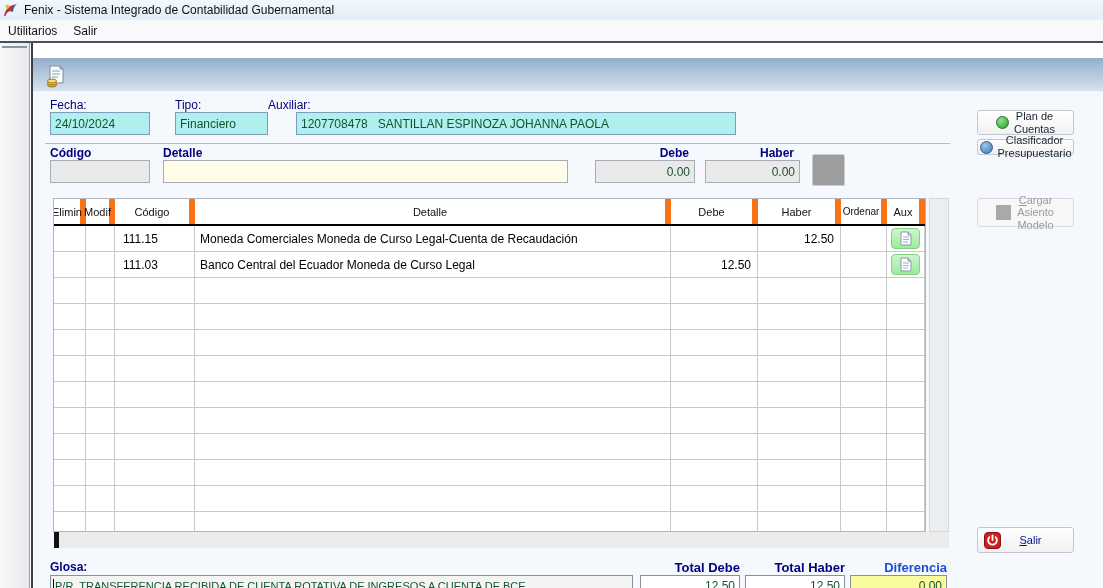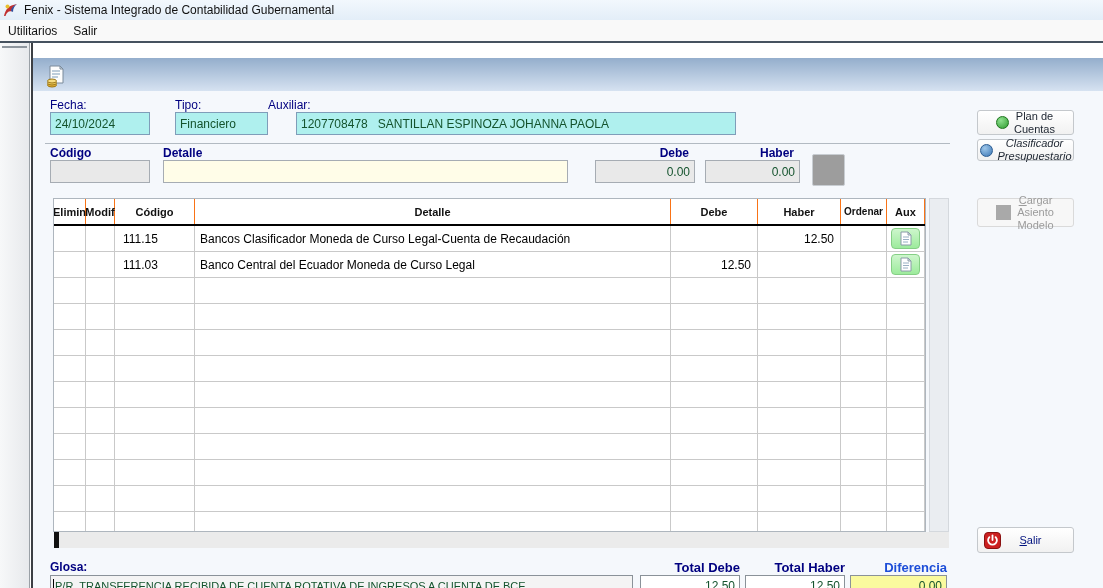--- a/index.html
+++ b/index.html
@@ -49,21 +49,21 @@
 
   .gray-sq-btn { position:absolute; left:779px; top:96px; width:33px; height:32px;
     background:#9d9d9d; border:1px solid #c8cdd2; border-radius:2px; }
 
   
   .table { position:absolute; left:20px; top:140px; width:873px; height:334px;
     background:#fff; border:1px solid #aeb6be; overflow:hidden; }
   .thead, .trow { display:grid; grid-template-columns:32px 29px 80px 476px 87px 83px 46px 38px; }
   .thead { height:27px; border-bottom:2px solid #000; }
   .thead .cell { font-size:11px; color:#111; display:flex; align-items:center; justify-content:center;
-    border-right:1px solid #f97316;font-weight:bold; }
+    border-right:6px solid #f97316; }
   .tbody { height:305px; overflow:hidden; }
   .trow { height:26px; border-bottom:1px solid #c9c9c9; }
   .trow .cell { font-size:12px; color:#000; display:flex; align-items:center; border-right:1px solid #c9c9c9;
     overflow:hidden; white-space:nowrap; }
   .cell.codigo { padding-left:8px; }
   .cell.detalle { padding-left:5px; }
   .cell.num { justify-content:flex-end; padding-right:6px; }
   .cell.center { justify-content:center; }
   .aux-btn { width:29px; height:21px; border:1px solid #85cf85; border-radius:4px;
     background:linear-gradient(180deg,#cdf6cc,#9deb9c); display:flex; align-items:center; justify-content:center; }
@@ -164,21 +164,21 @@
         <div class="cell">Debe</div>
         <div class="cell">Haber</div>
         <div class="cell" style="font-size:10px;text-align:right;">Ordenar</div>
         <div class="cell">Aux</div>
       </div>
       <div class="tbody">
           <div class="trow">
             <div class="cell center"></div>
             <div class="cell center"></div>
             <div class="cell codigo">111.15</div>
-            <div class="cell detalle">Bancos Clasificador Moneda de Curso Legal-Cuenta de Recaudación</div>
+            <div class="cell detalle">Moneda Comerciales Moneda de Curso Legal-Cuenta de Recaudación</div>
             <div class="cell num"></div>
             <div class="cell num">12.50</div>
             <div class="cell center"></div>
             <div class="cell center">
               <div class="aux-btn">
                 <svg width="12" height="15" viewBox="0 0 12 15">
                   <path d="M1 1 h7 l3 3 v10 h-10 z" fill="#fff" stroke="#8a9aa8"></path>
                   <path d="M8 1 l3 3 h-3 z" fill="#dfe7ee" stroke="#8a9aa8"></path>
                   <line x1="3" y1="6" x2="9" y2="6" stroke="#9ab0c4"></line>
                   <line x1="3" y1="8.5" x2="9" y2="8.5" stroke="#9ab0c4"></line>
@@ -328,21 +328,21 @@
     <div class="fld white num" style="left:712px; top:517px; width:100px; height:21px;">12.50</div>
 
     <span class="lbl b r" style="left:817px; top:502px; width:97px; color:#1d4ed8; font-size:13px;">Diferencia</span>
     <div class="fld diff num" style="left:817px; top:517px; width:97px; height:21px;">0.00</div>
 
     <div class="side-btn" style="top:52px; height:25px;">
       <span class="sphere green"></span>
       <span>Plan de Cuentas</span>
     </div>
 
-    <div class="side-btn" style="top:81px; height:22px;font-style:italic;">
+    <div class="side-btn" style="top:81px; height:16px;">
       <span class="sphere blue"></span>
       <span>Clasificador Presupuestario</span>
     </div>
 
     <div class="side-btn disabled" style="top:140px; height:29px;">
       <span class="gray-chip"></span>
       <span><u>C</u>argar Asiento Modelo</span>
     </div>
 
     <div class="side-btn" style="top:469px; height:26px; justify-content:flex-start; padding-left:6px;">

